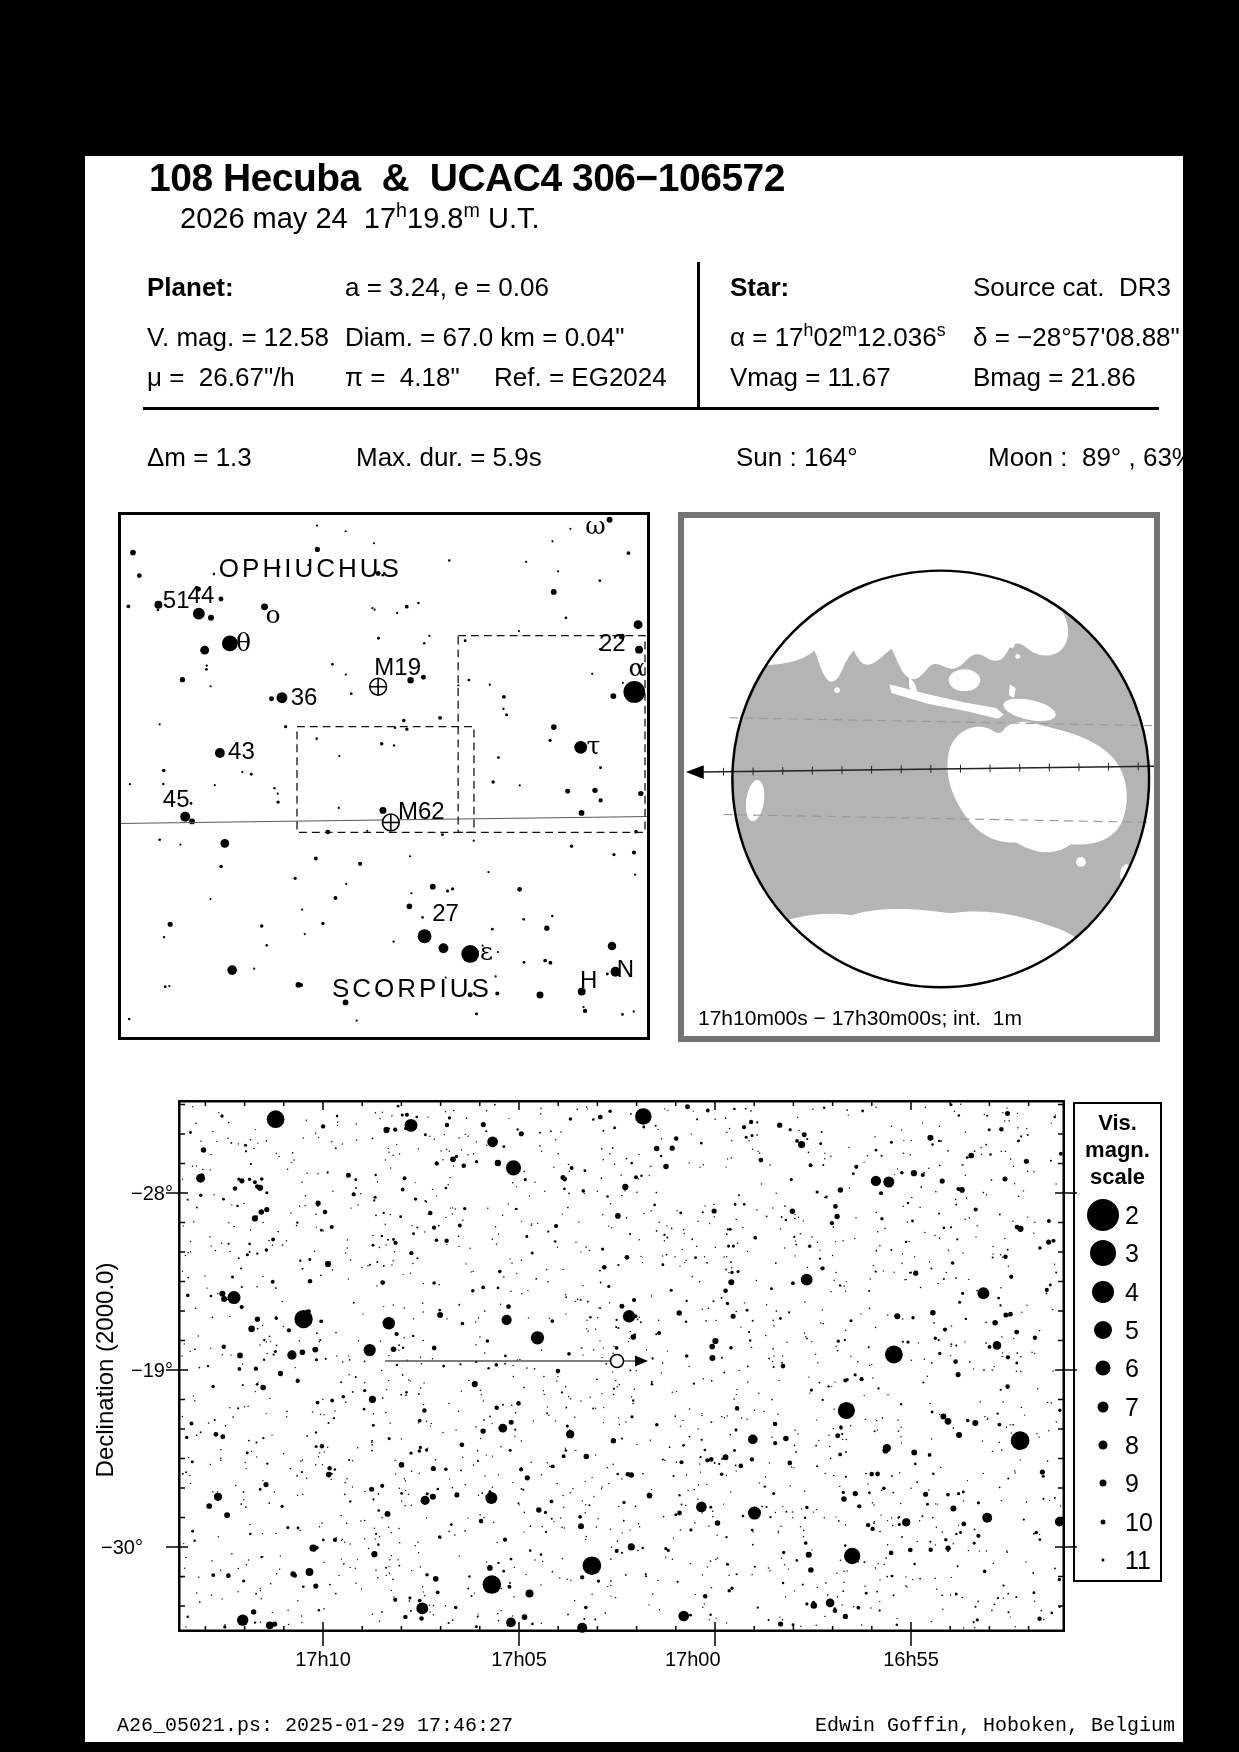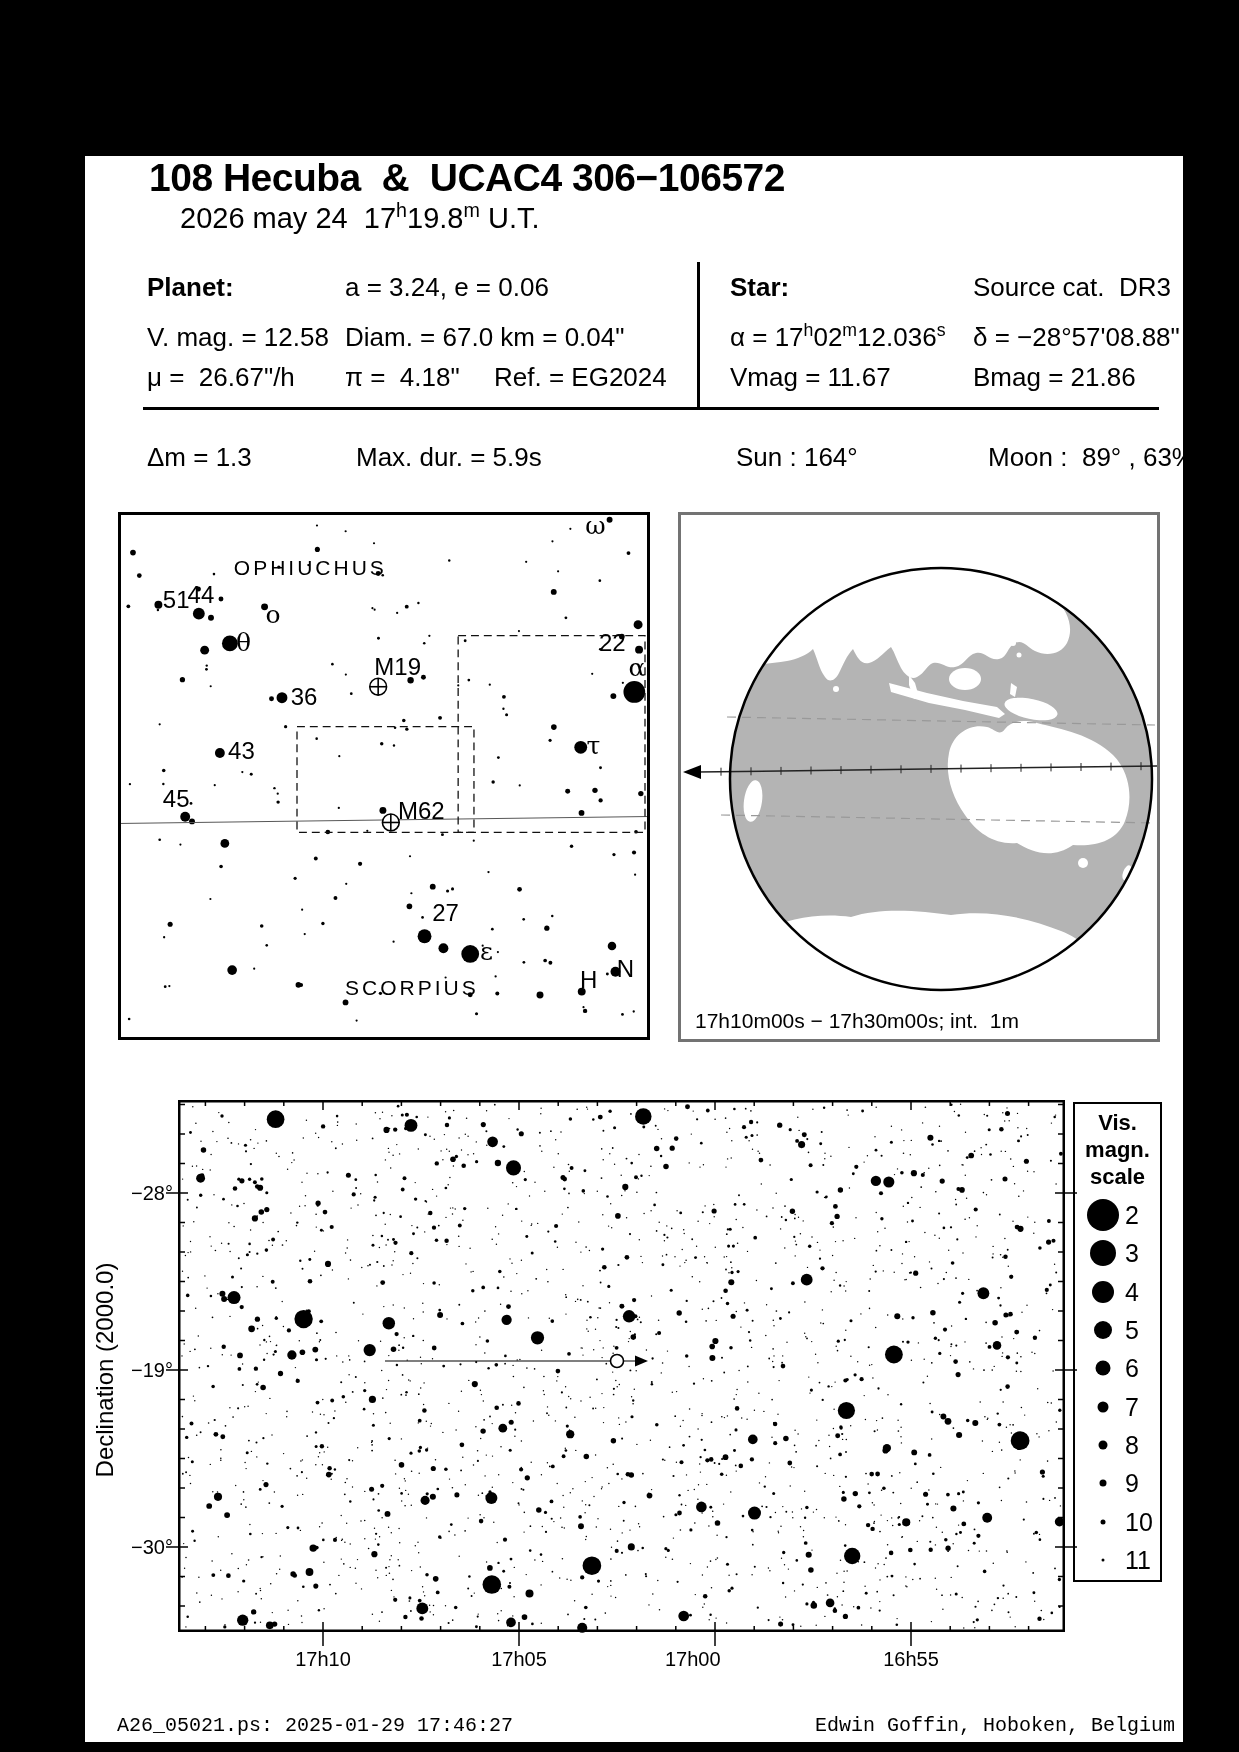--- a/index.html
+++ b/index.html
@@ -11,22 +11,22 @@
   #subtitle{left:95px;top:46px;font-size:29px}
   sup.u{font-size:68%;vertical-align:.55em;line-height:0}
   .row{font-size:26px}
   .b{font-weight:bold}
   #divider{left:612px;top:106px;width:2.5px;height:147px;background:#000}
   #rule{left:58px;top:251px;width:1016px;height:3px;background:#000}
   #finder{left:33px;top:356px;width:532px;height:528px;border:3px solid #000;box-sizing:border-box;overflow:visible}
   #finder svg{position:absolute;left:0;top:0;width:100%;height:100%;overflow:visible}
   .flabel{position:absolute;transform:translate(-50%,-50%);font-size:24px;white-space:pre}
   .greek{font-family:"DejaVu Serif",serif;font-size:25px}
-  .const{font-size:21px;letter-spacing:3px}
-  #globe{left:593px;top:356px;width:482px;height:530px;border:3px solid #737373;box-sizing:border-box}
+  .const{font-size:26px;letter-spacing:3px}
+  #globe{left:593px;top:356px;width:482px;height:530px;border:6px solid #737373;box-sizing:border-box}
   #globe svg{position:absolute;left:0;top:0;width:100%;height:100%;overflow:hidden}
   #globe-caption{position:absolute;left:14px;bottom:6px;font-size:21px;white-space:pre}
   #fieldwrap{left:93px;top:944px;width:887px;height:532px}
   #field-svg{position:absolute;left:0;top:0;width:887px;height:532px;overflow:visible}
   .ticklabel{position:absolute;font-size:20px;white-space:pre}
   #ylabel{left:20px;top:1214px;font-size:24px;transform:translate(-50%,-50%) rotate(-90deg);white-space:pre}
   #xlabel{left:336px;top:1528px;width:400px;text-align:center;font-size:24px}
   #magbox{left:988px;top:946px;width:89px;height:480px;border:2.5px solid #000;box-sizing:border-box}
   .magtitle{position:absolute;left:0;width:100%;text-align:center;font-size:22px;font-weight:bold}
   .magrow{position:absolute;left:0;right:0;height:0;overflow:visible}
@@ -2574,21 +2574,21 @@
           <g>
             <line x1="207" y1="261" x2="468" y2="261" stroke="#000" stroke-width="1.2"></line>
             <circle cx="439" cy="261" r="6.5" fill="#fff" stroke="#000" stroke-width="1.6"></circle>
             <polygon points="470,261 457,255.5 457,266.5" fill="#000"></polygon>
           </g>
           <rect x="1.25" y="1.25" width="884.5" height="529.5" fill="none" stroke="#000" stroke-width="2.5"></rect>
         </svg>
   </div>
   <div class="ticklabel" style="left:16px;top:1037px;width:72px;text-align:right;transform:translateY(-50%)">−28°</div>
   <div class="ticklabel" style="left:16px;top:1214px;width:72px;text-align:right;transform:translateY(-50%)">−19°</div>
-  <div class="ticklabel" style="left:16px;top:1391px;width:72px;text-align:right;transform:translateY(-50%)">−30°</div>
+  <div class="ticklabel" style="left:16px;top:1391px;width:72px;text-align:left;transform:translateY(-50%)">−30°</div>
   <div class="ticklabel" style="left:188px;top:1492px;width:100px;text-align:center">17h10</div>
   <div class="ticklabel" style="left:384px;top:1492px;width:100px;text-align:center">17h05</div>
   <div class="ticklabel" style="left:580px;top:1492px;width:100px;">17h00</div>
   <div class="ticklabel" style="left:776px;top:1492px;width:100px;text-align:center">16h55</div>
   <div class="abs" id="ylabel">Declination (2000.0)</div>
 
   <div class="abs" id="magbox">
     <div class="magtitle" style="top:6px">Vis.</div>
     <div class="magtitle" style="top:33px">magn.</div>
     <div class="magtitle" style="top:60px">scale</div>

